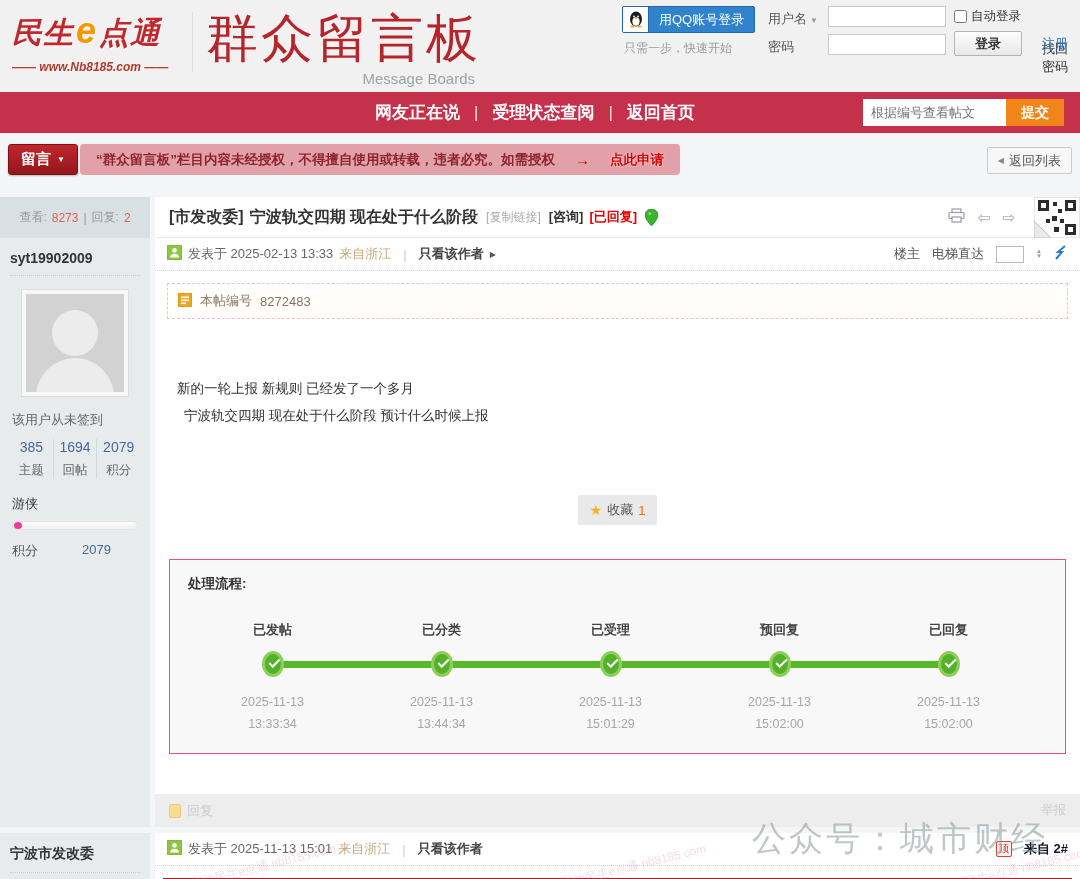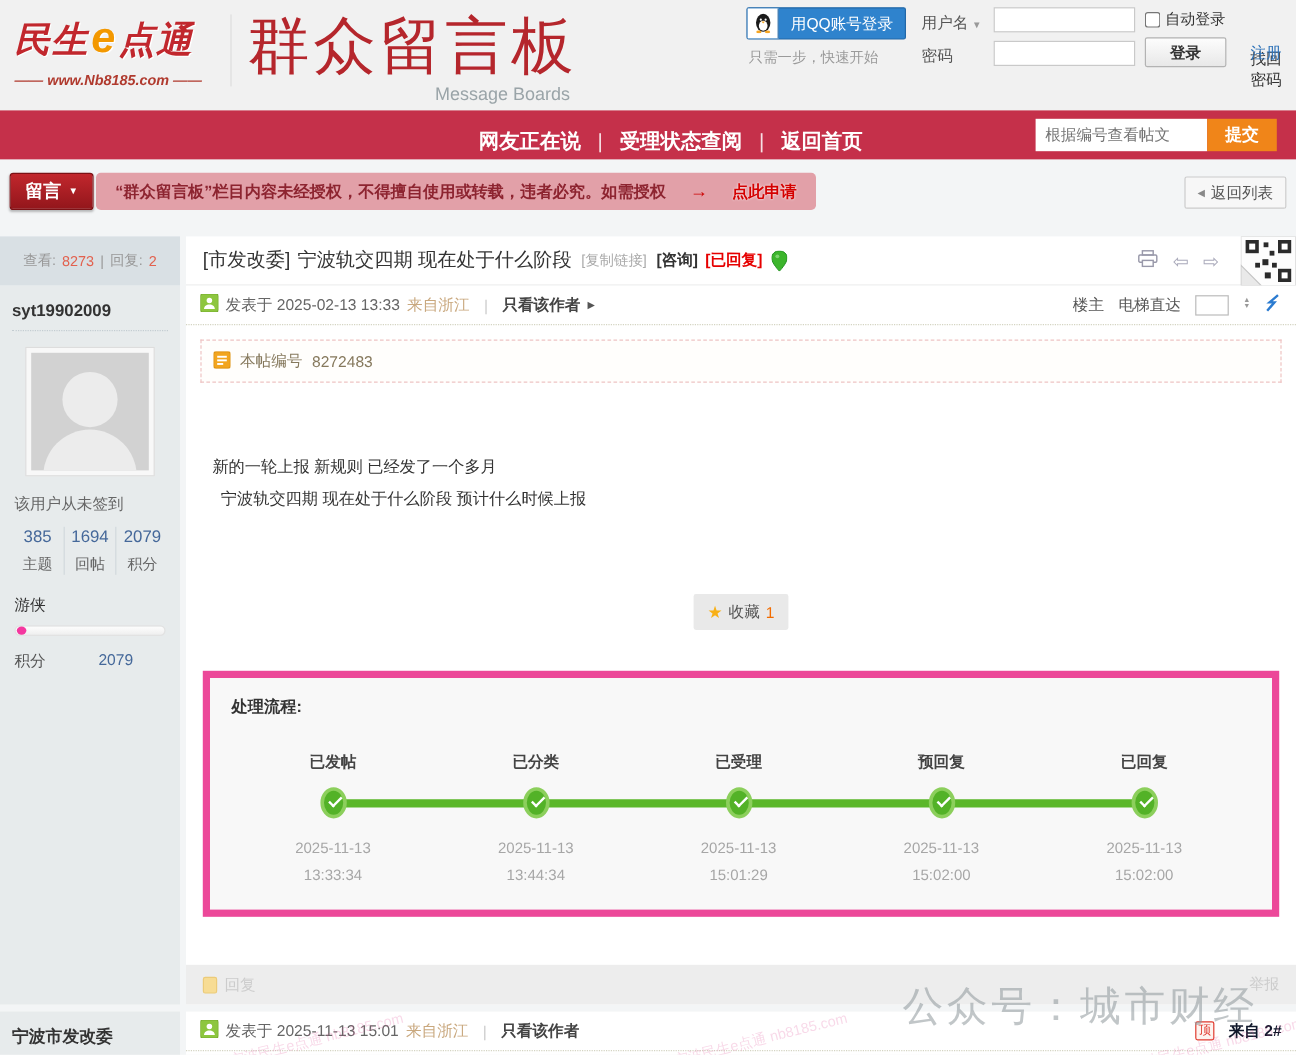--- a/index.html
+++ b/index.html
@@ -30,21 +30,21 @@
   .inp-user { left:218px; top:6px; }
   .inp-pass { left:218px; top:34px; }
   .auto-wrap { position:absolute; left:344px; top:8px; display:flex; align-items:center; gap:4px; font-size:12.5px; color:#333; }
   .auto-wrap input { width:13px; height:13px; }
   .find-pass { position:absolute; left:432px; top:8px; font-size:13px; color:#333; cursor:pointer;margin-top:32px; }
   .login-btn { position:absolute; left:344px; top:31px; width:68px; height:25px; background:linear-gradient(#fdfdfd,#e8e8e8); border:1px solid #b3b3b3; border-radius:2px; font-size:13px; font-weight:bold; color:#333; cursor:pointer; }
   .register { position:absolute; left:432px; top:35px; font-size:13px; color:#2c71b8; cursor:pointer; }
 
   
   .redbar { position:relative; height:41px; background:#c5304a; }
-  .navlinks { position:absolute; left:375px; top:0; height:51px; display:flex; align-items:center; color:#fff; font-size:17px; font-weight:bold;margin-left:24px; }
+  .navlinks { position:absolute; left:375px; top:0; height:41px; display:flex; align-items:center; color:#fff; font-size:17px; font-weight:bold; }
   .navlink { cursor:pointer; }
   .navsep { padding:0 14px; font-weight:normal; color:rgba(255,255,255,.85); }
   .nav-search { position:absolute; right:16px; top:7px; display:flex; }
   .nav-search input { width:143px; height:27px; border:none; padding:0 8px; font-size:13px; color:#333; background:#fff; }
   .nav-search button { width:58px; height:27px; border:none; background:#f08519; color:#fff; font-size:14px; font-weight:bold; cursor:pointer; }
 
   
   .noticebar { position:relative; height:56px; background:#f3f5f6; }
   .msg-btn { position:absolute; left:8px; top:11px; height:31px; padding:0 12px; background:linear-gradient(#c1272d,#93161b); border:1px solid #7c1115; border-radius:3px; color:#fff; font-size:15px; font-weight:bold; display:flex; align-items:center; gap:6px; cursor:pointer; box-shadow:0 1px 2px rgba(0,0,0,.25); }
   .msg-btn .dd { font-size:8px; }
@@ -58,21 +58,21 @@
   .thread { margin-top:8px; }
   .trow { display:flex; }
   .side { width:150px; flex:0 0 150px; }
   .maincell { flex:1; margin-left:5px; background:#fff; position:relative; }
 
   
   .title-row { height:41px; }
   .title-row .side { background:#d9e0e4; display:flex; align-items:center; justify-content:center; font-size:12px; color:#999; gap:5px; }
   .title-row .side b { font-weight:normal; color:#e2614e;text-align:right; }
   .title-main { display:flex; align-items:center; padding-left:14px; border-bottom:1px solid #ebebeb; }
-  .t-cat,.t-title { font-size:16px; font-weight:normal; color:#333; }
+  .t-cat,.t-title { font-size:16px; font-weight:bold; color:#333; }
   .t-cat { margin-right:6px; }
   .t-copy { font-size:12px; color:#aaa; margin-left:8px; cursor:pointer; }
   .t-consult { font-size:13px; font-weight:bold; color:#333; margin-left:8px; }
   .t-replied { font-size:13px; font-weight:bold; color:#e60000; margin-left:6px; }
   .t-pin { margin-left:8px; display:flex; }
   .t-icons { position:absolute; right:64px; top:0; height:41px; display:flex; align-items:center; gap:12px; color:#9aa; }
   .t-arrow { font-size:16px; color:#aab; cursor:pointer; }
   .qr { position:absolute; right:0; top:0; cursor:pointer; }
 
   
@@ -114,21 +114,21 @@
 
   .content { margin:56px 0 0 22px; font-size:13.5px; color:#333; line-height:27px; }
   .content .ln2 { padding-left:7px; }
 
   .fav-row { margin-top:66px; text-align:center; }
   .fav-btn { display:inline-flex; align-items:center; gap:5px; background:#e9e9e9; border-radius:2px; padding:6px 12px; cursor:pointer; }
   .fav-btn .star { color:#f8b016; font-size:14px; }
   .fav-btn .fl { color:#555; font-size:13px; }
   .fav-btn .fc { color:#f26c00; font-size:13px; }
 
-  .process { margin:34px 14px 0; background:#f8f8f8; border:6px solid #ec4899; padding:15px 18px 18px; }
+  .process { margin:34px 14px 0; background:#f8f8f8; border:1px solid #ec4899; padding:15px 18px 18px; }
   .p-title { font-size:13.5px; font-weight:bold; color:#333; }
   .steps { position:relative; margin-top:28px; width:845px; }
   .steps-bar { position:absolute; left:84px; width:676px; top:40px; height:7px; background:#5bb72a; border-radius:4px; }
   .steps-row { display:flex; position:relative; }
   .step { width:169px; text-align:center; }
   .step .s-label { font-size:13px; font-weight:bold; color:#444; margin-bottom:12px; }
   .node { width:22px; height:26px; margin:0 auto; border-radius:50%; background:#53b227; border:3px solid #8ccf5c; position:relative; z-index:2; }
   .node::after { content:''; position:absolute; left:4px; top:5px; width:9px; height:4px; border-left:2px solid #fff; border-bottom:2px solid #fff; transform:rotate(-45deg); }
   .step .s-date { margin-top:14px; font-size:12.5px; color:#a6a6a6; line-height:22px; }
 

